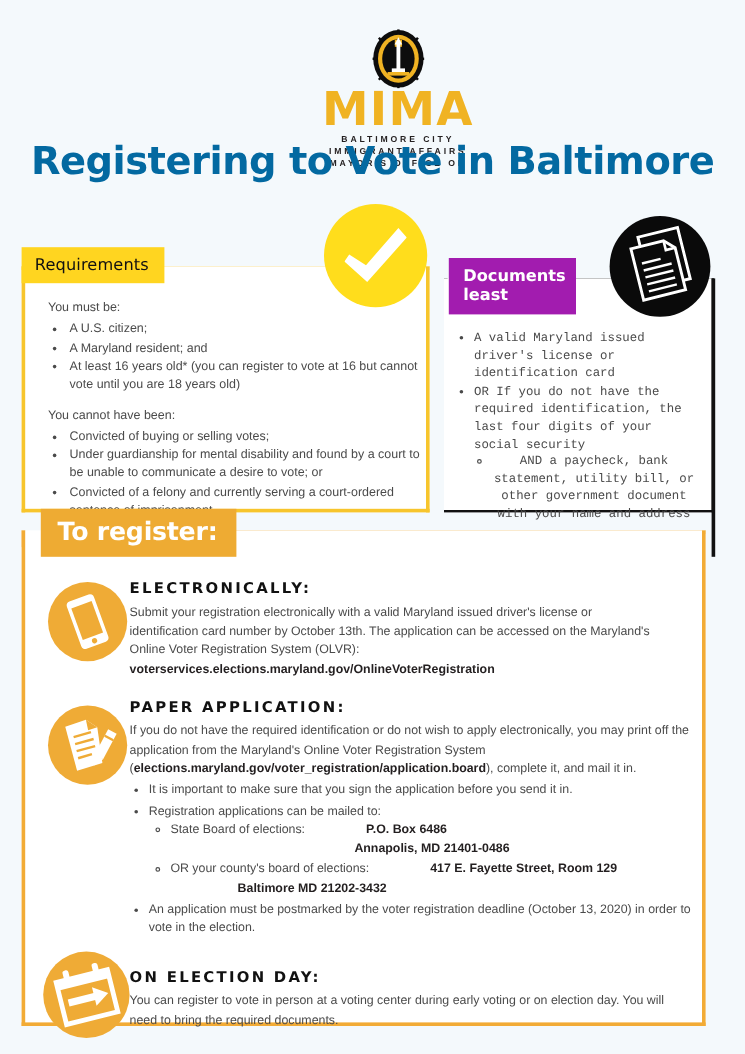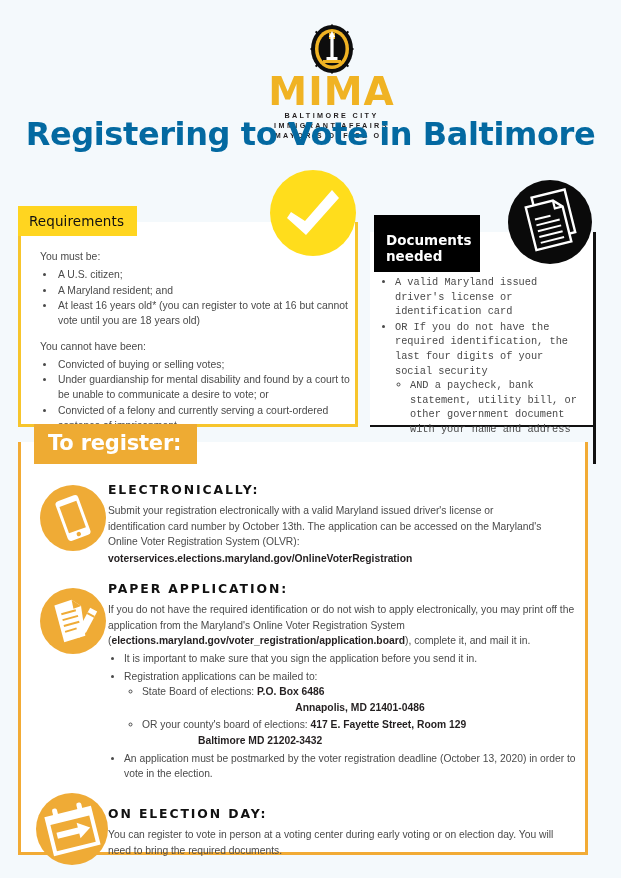--- a/index.html
+++ b/index.html
@@ -53,27 +53,27 @@
 
   
   .doc-box{
     position:absolute;left:370px;top:232px;width:225px;height:195px;
     border:2.5px solid #111;border-top:none;border-left:none;background:#fff;
     box-sizing:border-box;
   }
   .doc-top-line{position:absolute;left:455px;top:232px;width:140px;height:2.5px;background:#111;}
   .doc-left-line{position:absolute;left:370px;top:232px;width:2.5px;height:18px;background:#111;}
   .doc-badge{
-    position:absolute;left:374px;top:215px;background:#000000;color:#fff;
-    font-weight:bold;font-size:13.5px;line-height:1.16;padding:18px 14px 8px 12px;
+    position:absolute;left:374px;top:215px;background:#a21caf;color:#fff;
+    font-weight:bold;font-size:13.5px;line-height:1.16;padding:8px 14px 8px 12px;
     font-family:"DejaVu Sans",sans-serif;z-index:5;width:80px;
   }
   .doc-body{position:absolute;left:380px;top:275px;width:200px;font-size:10.3px;color:#4a4a4a;line-height:1.42;}
   .doc-body ul{margin:0;padding-left:15px;list-style:disc;}
-  .doc-body ul ul{margin:0;padding-left:15px;list-style:circle;}
+  .doc-body ul ul{margin:0;padding-left:15px;list-style:circle;text-align:center;}
   .doc-body li{margin:0 0 1px 0;font-family:Liberation Mono, monospace;}
 
   .docs-circle{
     position:absolute;left:508px;top:180px;width:84px;height:84px;border-radius:50%;
     background:#0a0a0a;z-index:4;
   }
 
   
   .black-rail{position:absolute;left:593px;top:232px;width:2.5px;height:232px;background:#111;}
 
@@ -96,21 +96,21 @@
   .sec-title{
     font-size:12.4px;font-weight:bold;letter-spacing:1.9px;color:#111;
     font-family:"DejaVu Sans",sans-serif;margin-bottom:6px;
   }
   .sec-text{font-size:10.3px;color:#4a4a4a;line-height:1.52;}
   .sec-text p{margin:0 0 1px 0;}
   .sec-text b{color:#231f20;}
   .sec-text ul{margin:2px 0 0 0;padding-left:16px;list-style:disc;}
   .sec-text ul ul{margin:0;padding-left:18px;list-style:circle;}
   .sec-text li{margin:0 0 2px 0;}
-  .addr{font-weight:bold;color:#231f20;}
+  .addr{font-weight:bold;color:#231f20;margin-left:48px;}
   .addr-line2{display:block;text-align:center;font-weight:bold;color:#231f20;}
   .addr-line2b{display:block;margin-left:56px;font-weight:bold;color:#231f20;}
 </style>
 </head>
 <body>
 
 <div class="page">
 
   <div class="logo-wrap">
     <div class="logo-seal">
@@ -179,21 +179,21 @@
     <svg width="52" height="46" viewBox="0 0 52 46">
       <polygon points="4,22 0,28 19,45 52,8 45,0 18,31" fill="#ffffff"></polygon>
     </svg>
   </div>
 
   <div class="doc-top-line"></div>
   <div class="doc-left-line"></div>
   <div class="doc-box"></div>
   <div class="doc-badge">
     <div>Documents</div>
-    <div>needed</div>
+    <div>least</div>
   </div>
   <div class="doc-body">
     <ul>
       <li>A valid Maryland issued driver's license or identification card</li>
       <li>
         <span>OR If you do not have the required identification, the last four digits of your social security</span>
         <ul>
           <li>AND a paycheck, bank statement, utility bill, or other government document with your name and address</li>
         </ul>
       </li>

